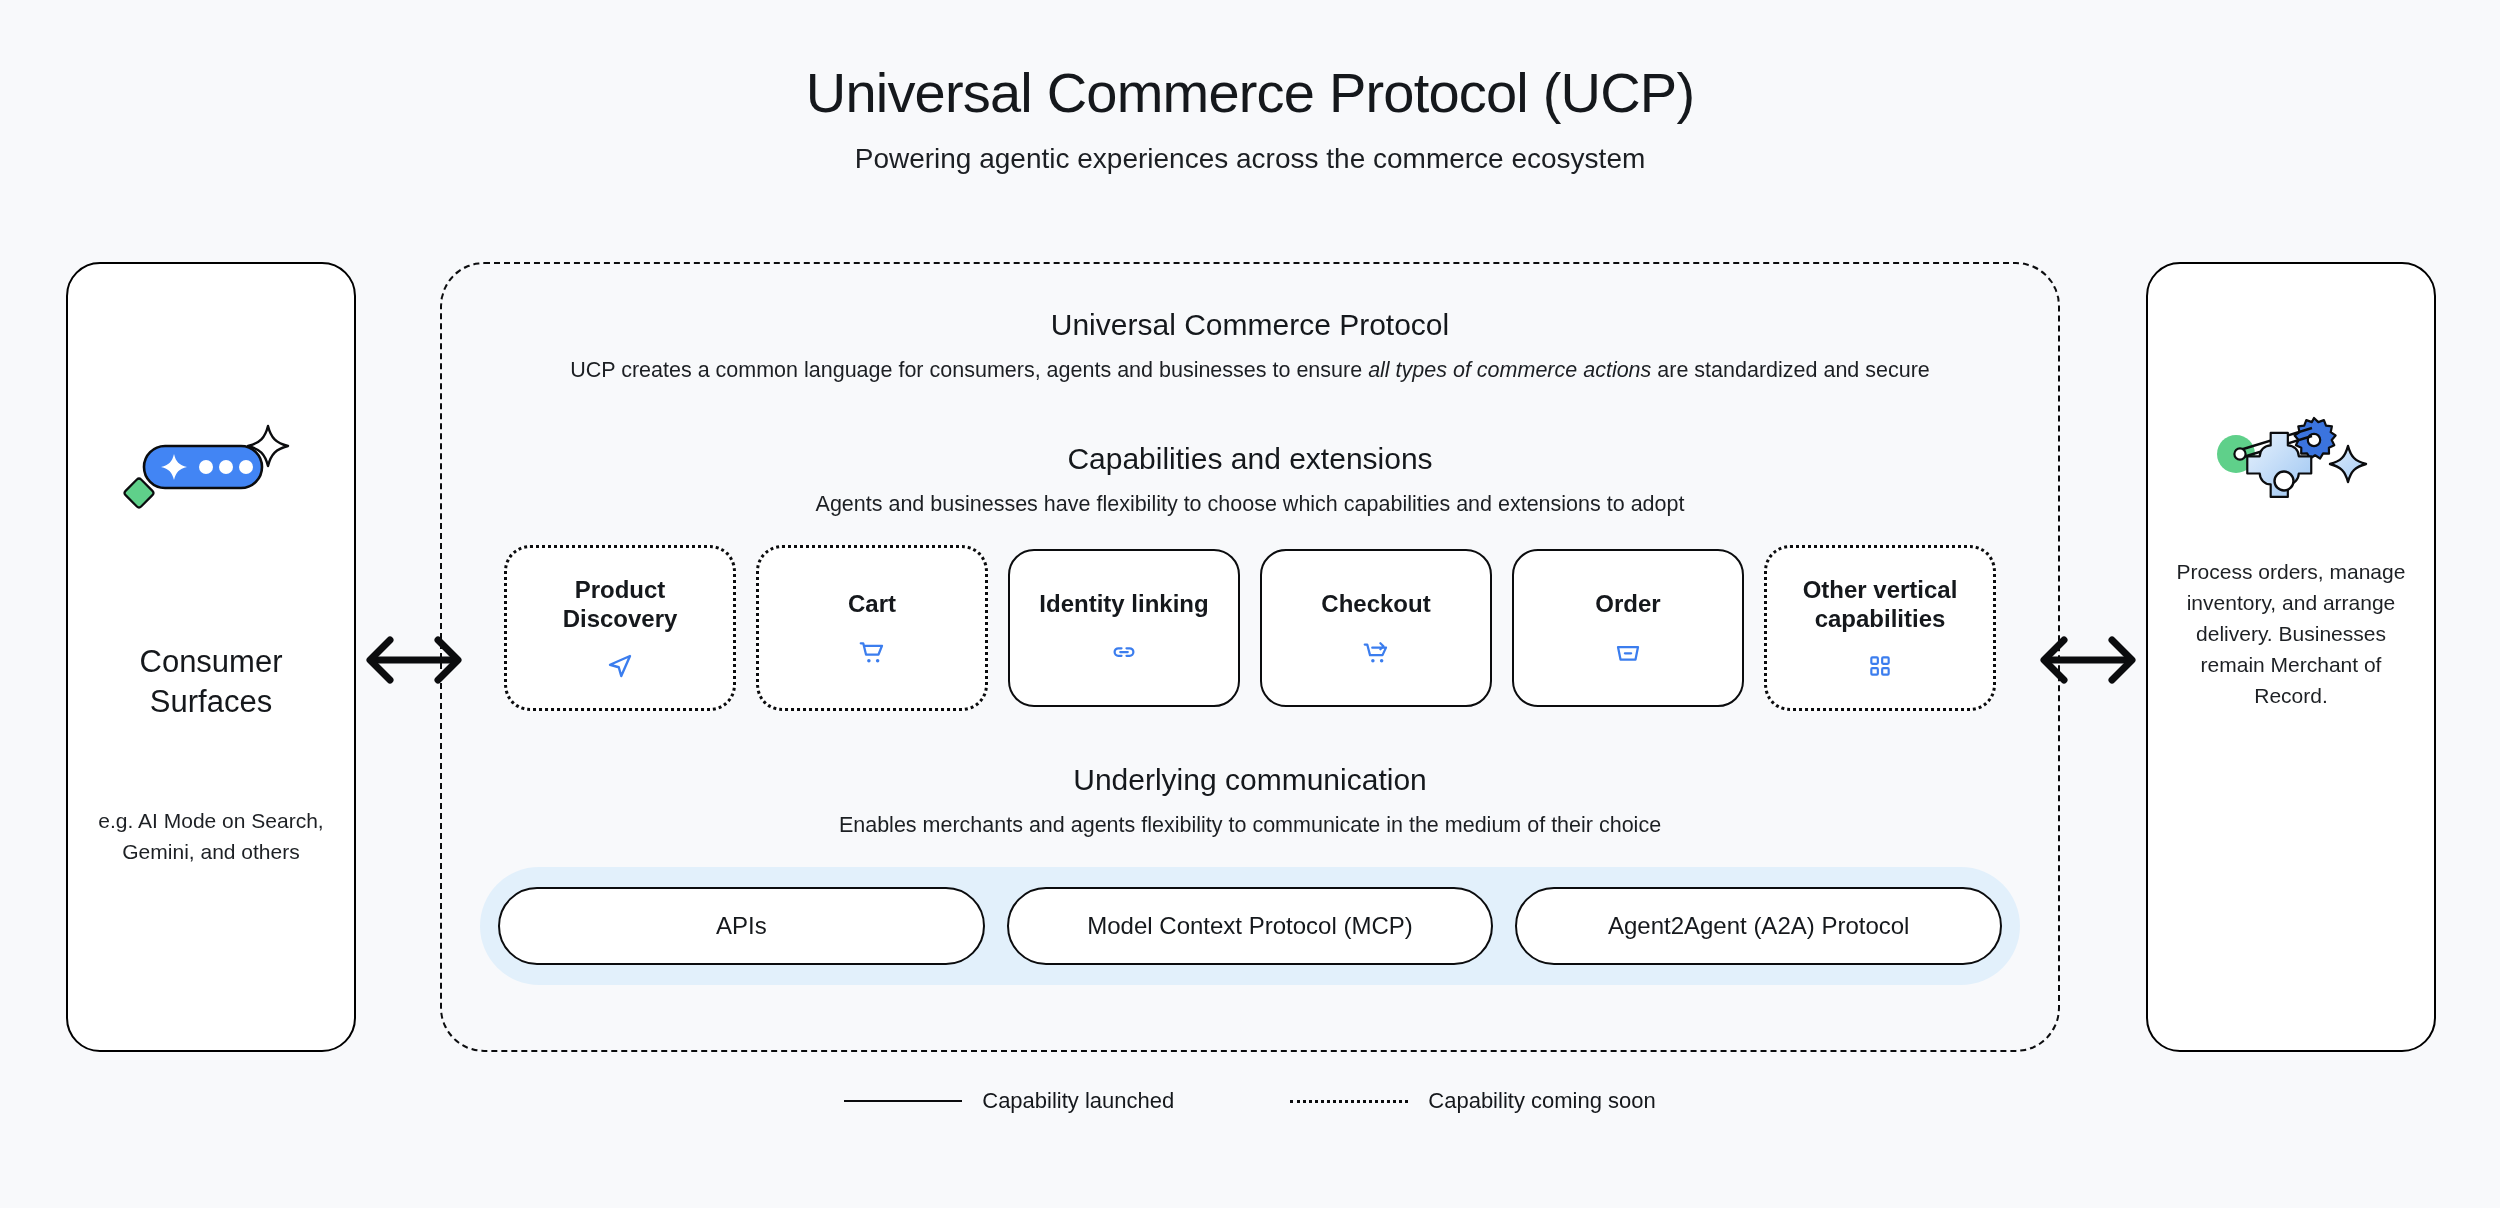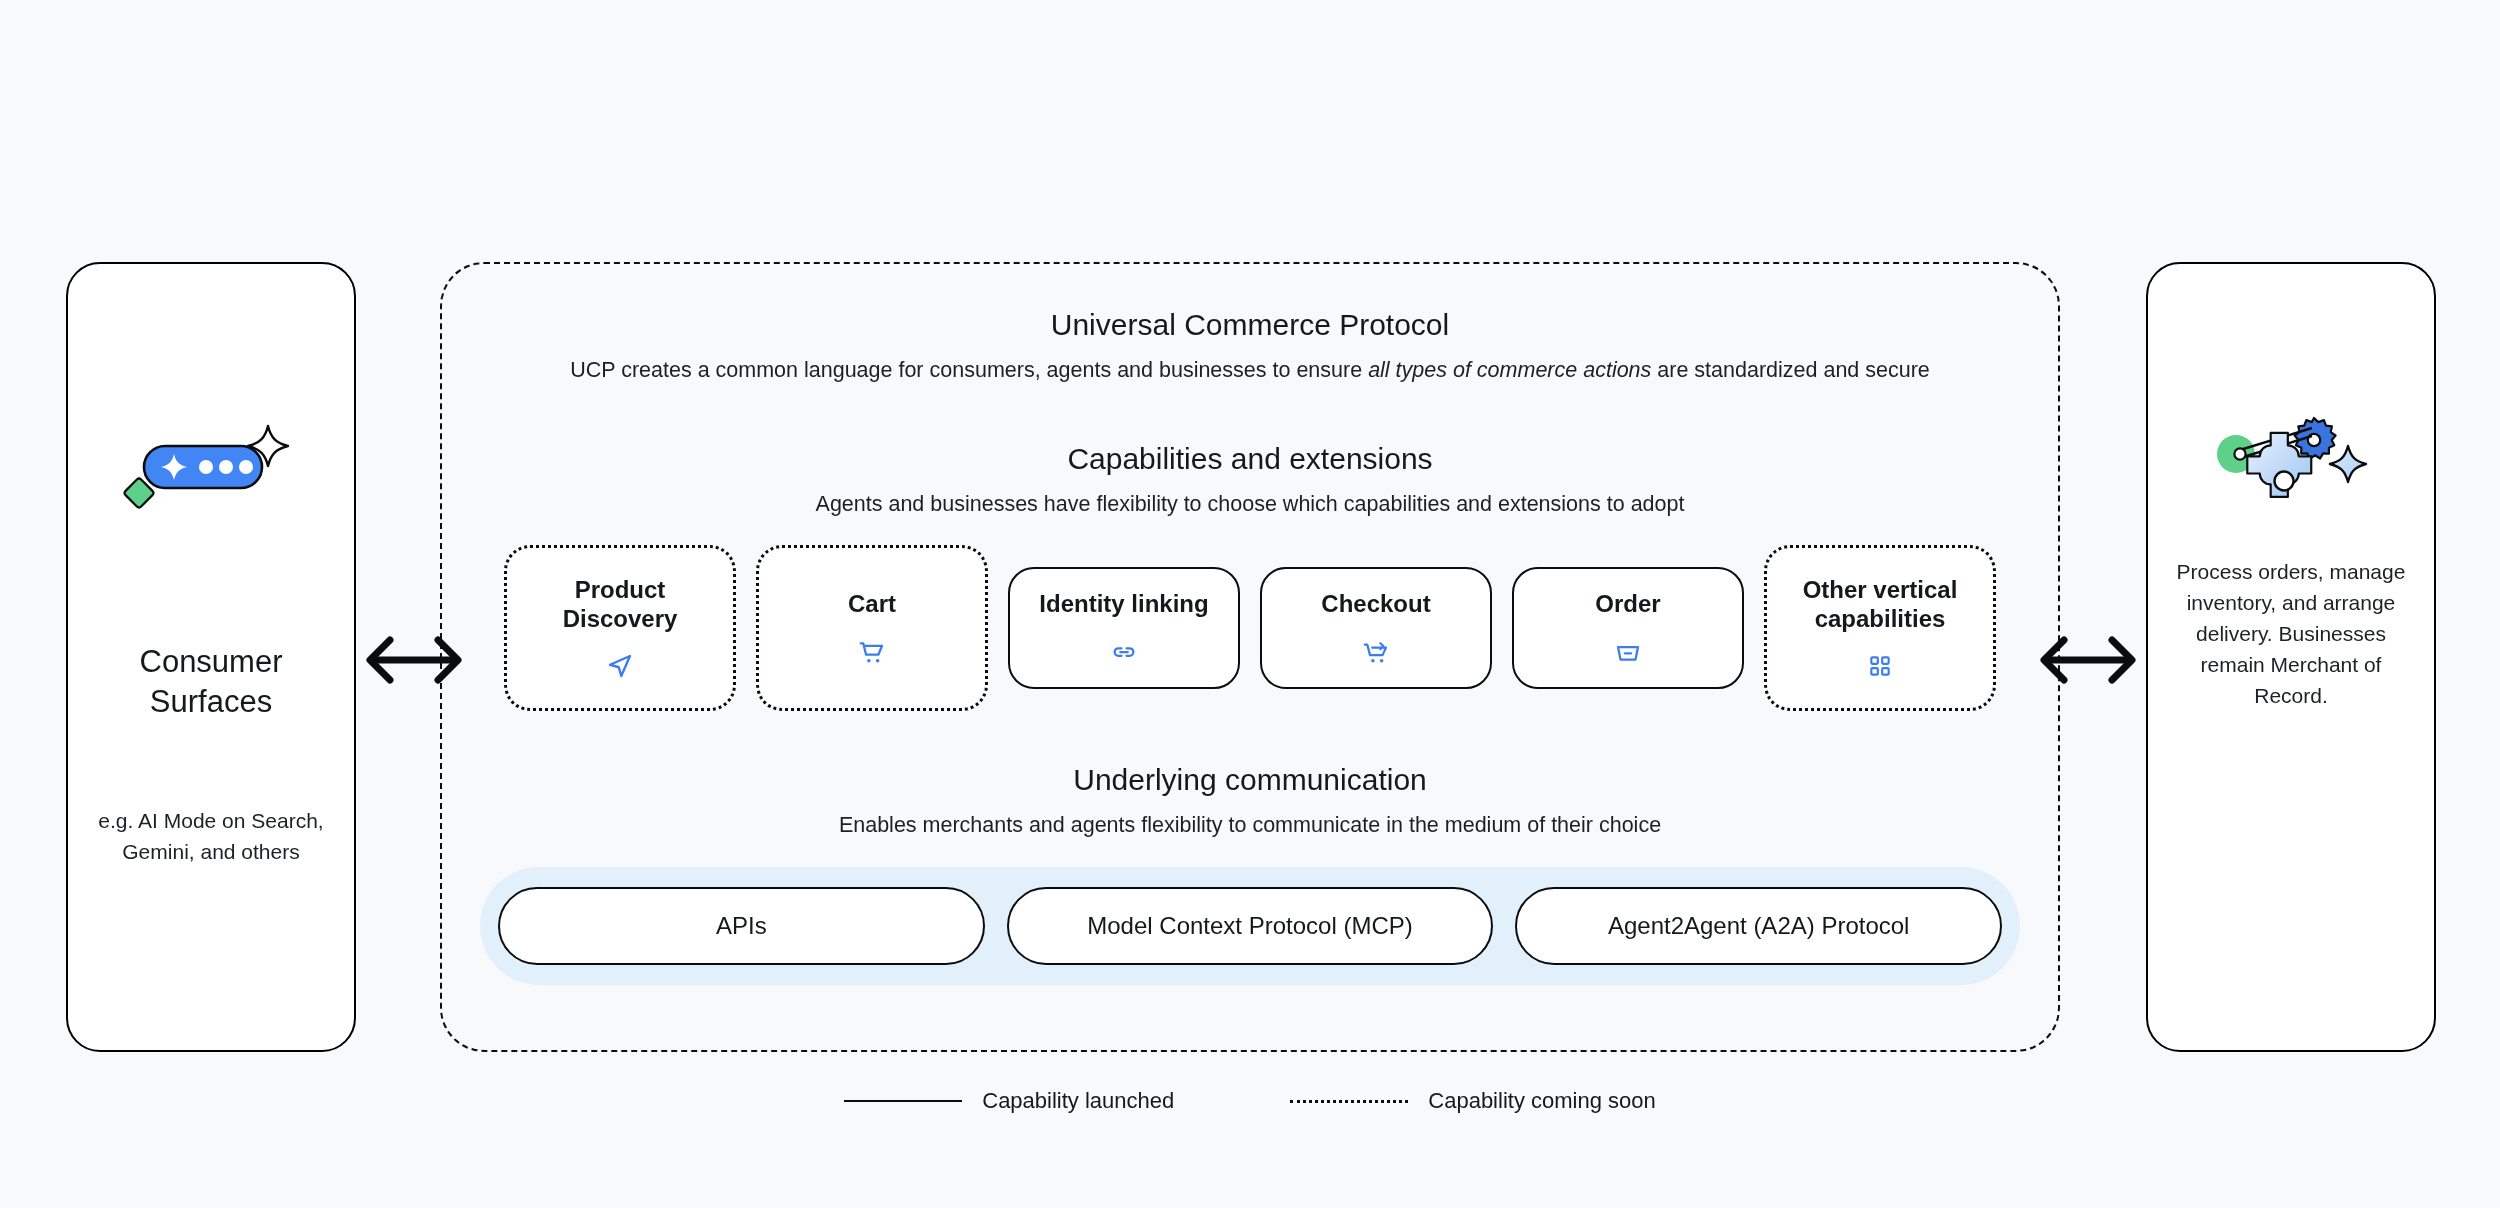--- a/index.html
+++ b/index.html
@@ -139,21 +139,21 @@
     background: #FFFFFF;
     display: flex;
     flex-direction: column;
     align-items: center;
     justify-content: center;
     text-align: center;
     padding: 6px 10px;
   }
   .cap-card.launched {
     border: 2.5px solid #0b0c0e;
-    height: 122px;
+    height: 158px;
   }
   .cap-card.soon {
     border: 3.5px dotted #0b0c0e;
     height: 166px;
   }
   .cap-label {
     font-size: 24px;
     line-height: 1.22;
     color: #15181c;
   }
@@ -222,20 +222,24 @@
   .legend-label {
     font-size: 22px;
     color: #15181c;
   }
 </style>
 </head>
 <body>
 
 <div id="root">
 
+  <div class="header">
+    <div class="header-title">Universal Commerce Protocol (UCP)</div>
+    <div class="header-subtitle">Powering agentic experiences across the commerce ecosystem</div>
+  </div>
 
   <div class="side-panel left">
     <div class="panel-icon">
       <svg width="190" height="110" viewBox="0 0 190 110">
 
         <rect x="12" y="72" width="22" height="22" rx="3" transform="rotate(45 23 83)" fill="#5FD08A" stroke="#0b0c0e" stroke-width="2.2"></rect>
 
         <path d="M152 16 C155 28 160 33 172 36 C160 39 155 44 152 56 C149 44 144 39 132 36 C144 33 149 28 152 16 Z" fill="#FFFFFF" stroke="#0b0c0e" stroke-width="2.4" stroke-linejoin="round"></path>
 
         <rect x="28" y="36" width="118" height="42" rx="21" fill="#4285F4" stroke="#0b0c0e" stroke-width="2.6"></rect>

